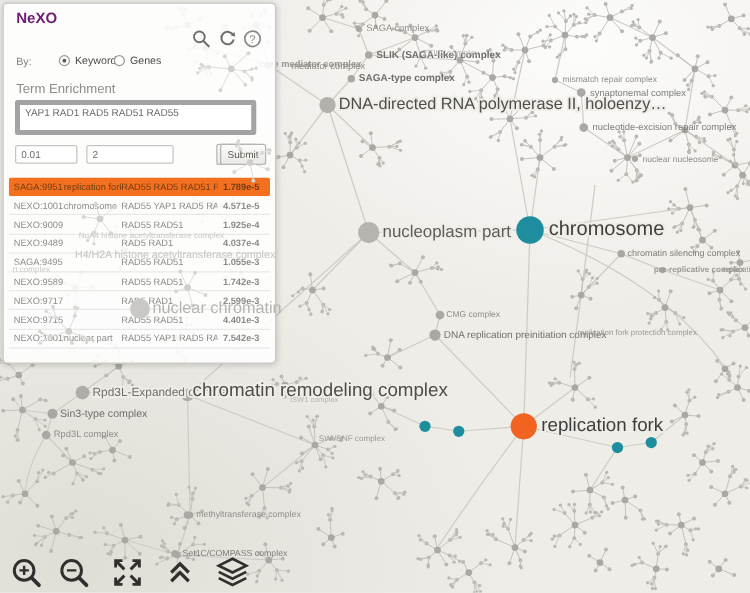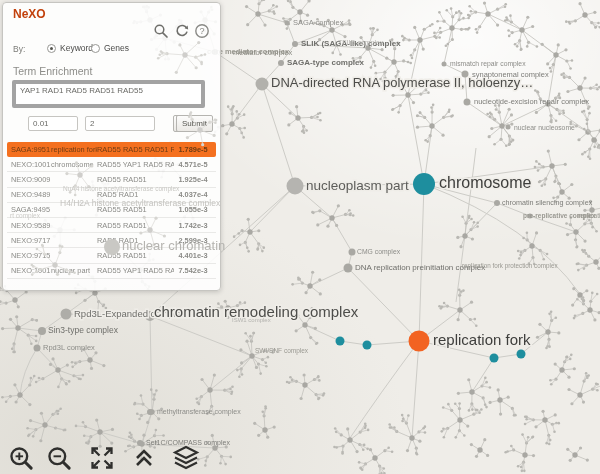--- a/index.html
+++ b/index.html
@@ -16,21 +16,21 @@
   #ghost-svg{z-index:3;}
 
   
   .panel{
     position:absolute;left:2px;top:2px;width:217px;height:287px;z-index:2;
     background:rgba(255,255,255,.87);
     border:1px solid #c6c5c1;border-radius:4px;
     box-shadow:0 1px 5px rgba(0,0,0,.18);
   }
   .panel *{box-sizing:border-box;}
-  .p-title{position:absolute;left:10px;top:4px;font-size:12px;font-weight:bold;color:#c2410c;}
+  .p-title{position:absolute;left:10px;top:4px;font-size:12px;font-weight:bold;color:#701a75;}
   .search-input{
     position:absolute;left:9px;top:19px;width:132px;height:16px;
     border:1px solid #c6c5c1;border-radius:2px;background:rgba(255,255,255,.92);
     font-size:8.5px;color:#555;padding:1px 4px;font-family:"Liberation Sans",sans-serif;
   }
   .search-input::placeholder{color:#b2b1ad;}
   .icon-btn{position:absolute;top:20px;width:16px;height:16px;cursor:pointer;}
   .by-label{position:absolute;left:10px;top:41px;font-size:8.5px;color:#7c7c78;}
   .radio-opt{position:absolute;top:40px;display:flex;align-items:center;gap:4px;font-size:8.5px;color:#4c4c4a;cursor:pointer;}
   .radio{width:9px;height:9px;border:1px solid #989894;border-radius:50%;position:relative;background:#fff;}
@@ -38,21 +38,20 @@
   .teh{position:absolute;left:10px;top:62px;font-size:10.5px;color:#8c8c88;}
   .query-area{
     position:absolute;left:9px;top:77px;width:193px;height:28px;resize:none;
     border:4px solid #a3a3a3;border-radius:2px;background:rgba(255,255,255,.92);
     font-size:8px;color:#6a6a66;padding:2px 4px;font-family:"Liberation Sans",sans-serif;line-height:1.2;
   }
   .num-input{
     position:absolute;top:113px;height:15px;border:1px solid #c6c5c1;border-radius:2px;
     background:rgba(255,255,255,.92);font-size:8px;color:#6a6a66;padding:1px 4px;
     font-family:"Liberation Sans",sans-serif;
-    margin-left:16px;
   }
   .btn{
     position:absolute;top:112px;height:17px;font-size:8px;color:#55554f;
     background:linear-gradient(#fcfcfb,#ebe9e5);border:1px solid #b5b4b0;border-radius:2px;
     padding:0 5px;font-family:"Liberation Sans",sans-serif;cursor:pointer;
   }
   .rtable{position:absolute;left:4px;top:139px;width:209px;}
   .trow{
     display:flex;align-items:center;height:15.2px;padding:0 4px;
     font-size:7.4px;color:#8b8b87;border-bottom:1px solid rgba(110,110,105,.14);cursor:pointer;

